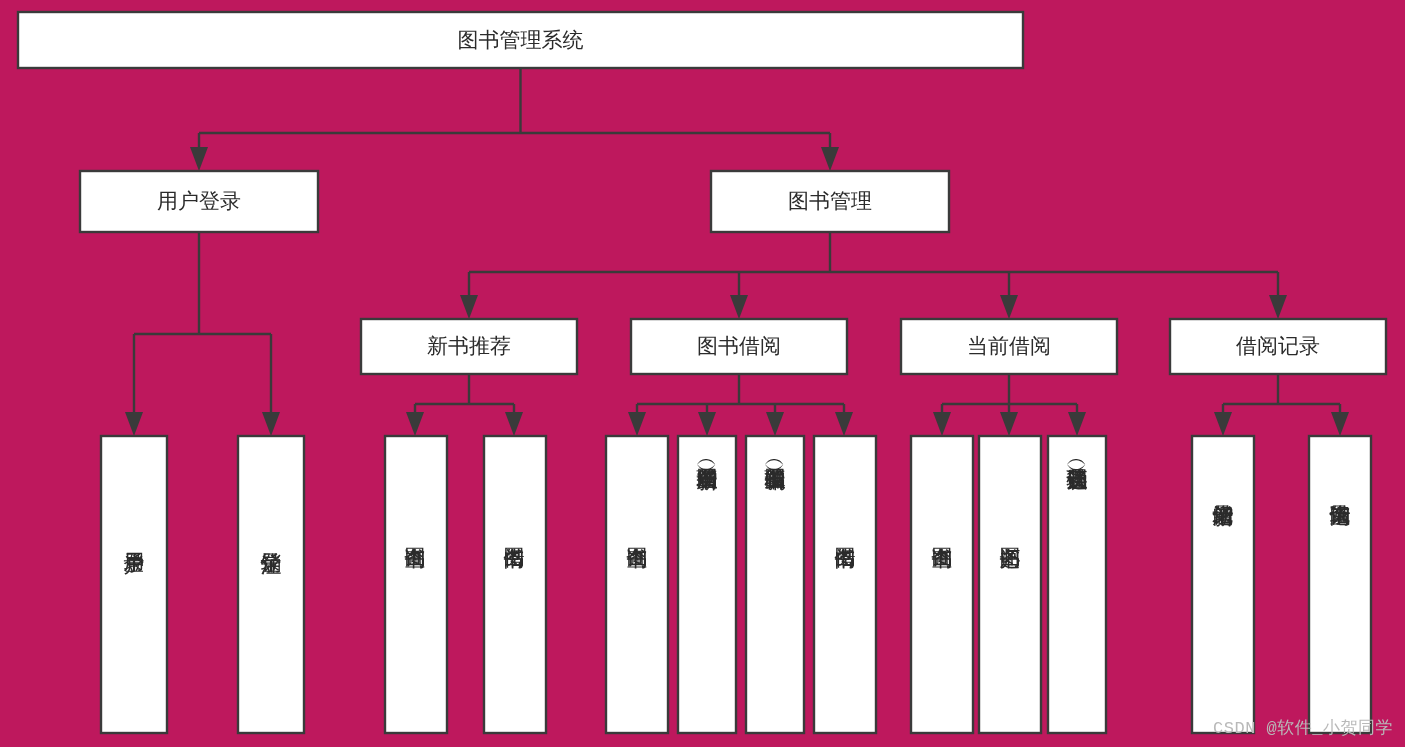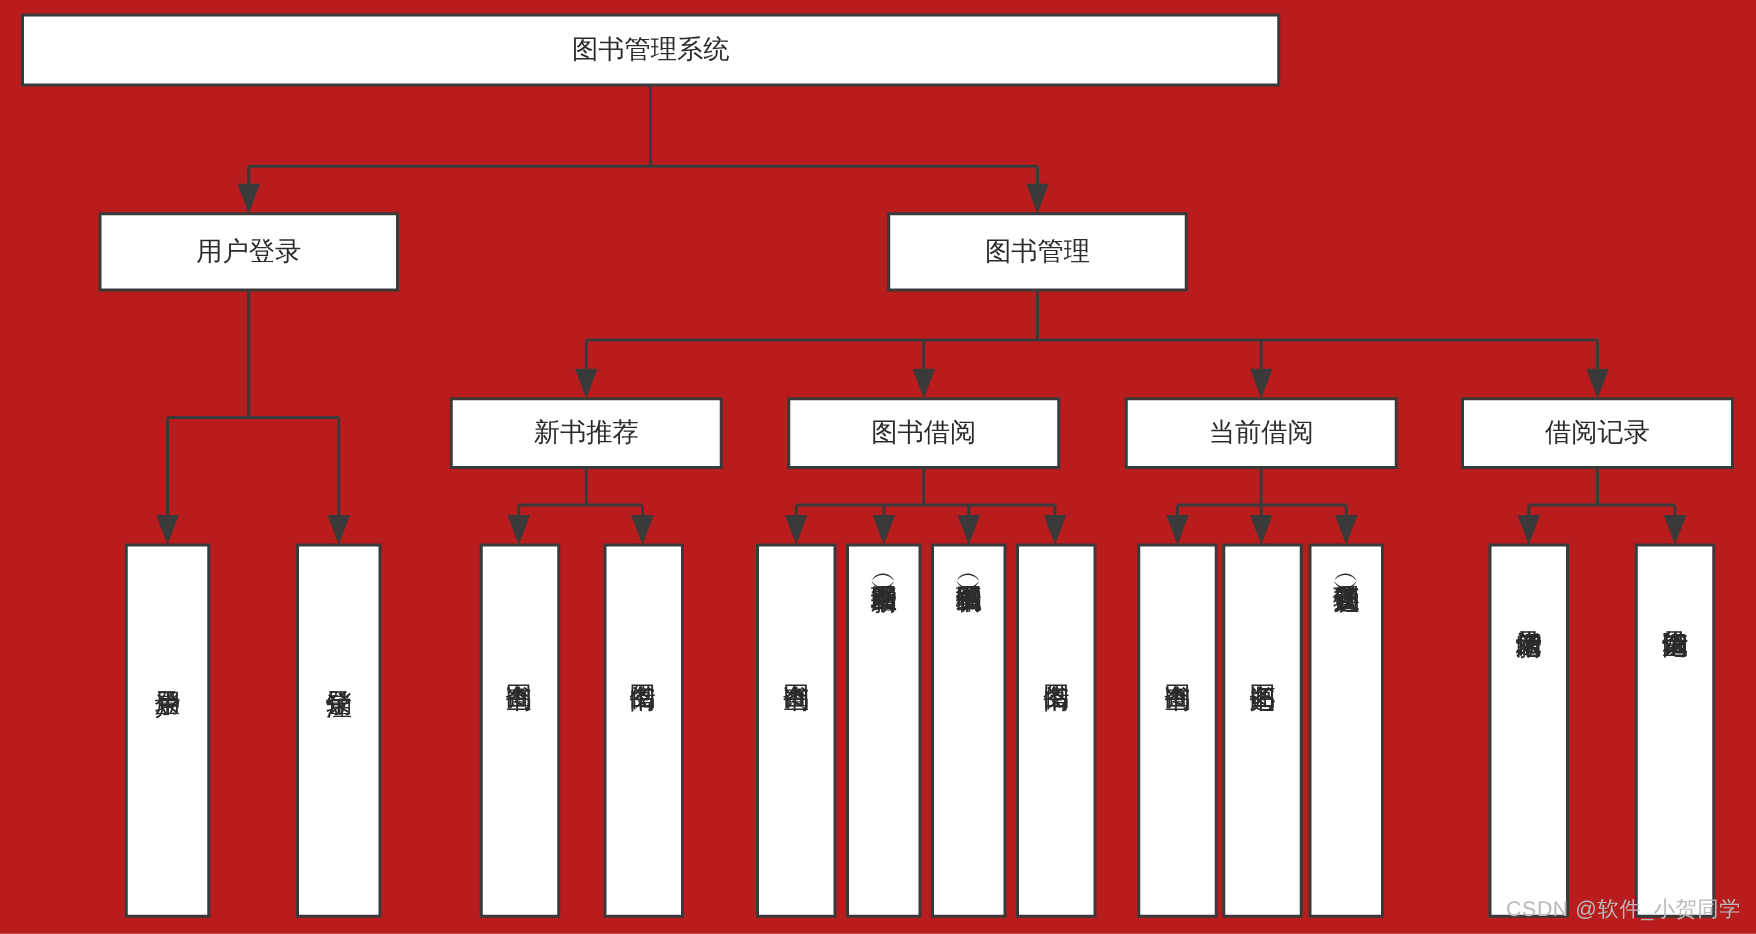--- a/index.html
+++ b/index.html
@@ -10,21 +10,21 @@
   body {
     width: 1405px;
     height: 747px;
     overflow: hidden;
     font-family: "DejaVu Sans", "Liberation Sans", sans-serif;
   }
   #diagram-root {
     position: relative;
     width: 1405px;
     height: 747px;
-    background: #b91c1c;
+    background: #be185d;
     text-align: center;
   }
   svg#flow {
     position: absolute;
     left: 0;
     top: 0;
     width: 1405px;
     height: 747px;
   }
   .node-box {
@@ -52,21 +52,21 @@
   .node-label-v {
     font-family: "DejaVu Sans", "Liberation Sans", sans-serif;
     font-size: 21px;
     fill: #2b2b2b;
     text-anchor: middle;
   }
   .watermark {
     position: absolute;
     right: 12px;
     bottom: 8px;
-    font-family: Liberation Sans, sans-serif;
+    font-family: Liberation Mono, monospace;
     font-size: 17px;
     color: #b9b9b9;
     white-space: nowrap;
     letter-spacing: 0.5px;
   }
 </style>
 </head>
 <body>
 
 <div id="diagram-root">

